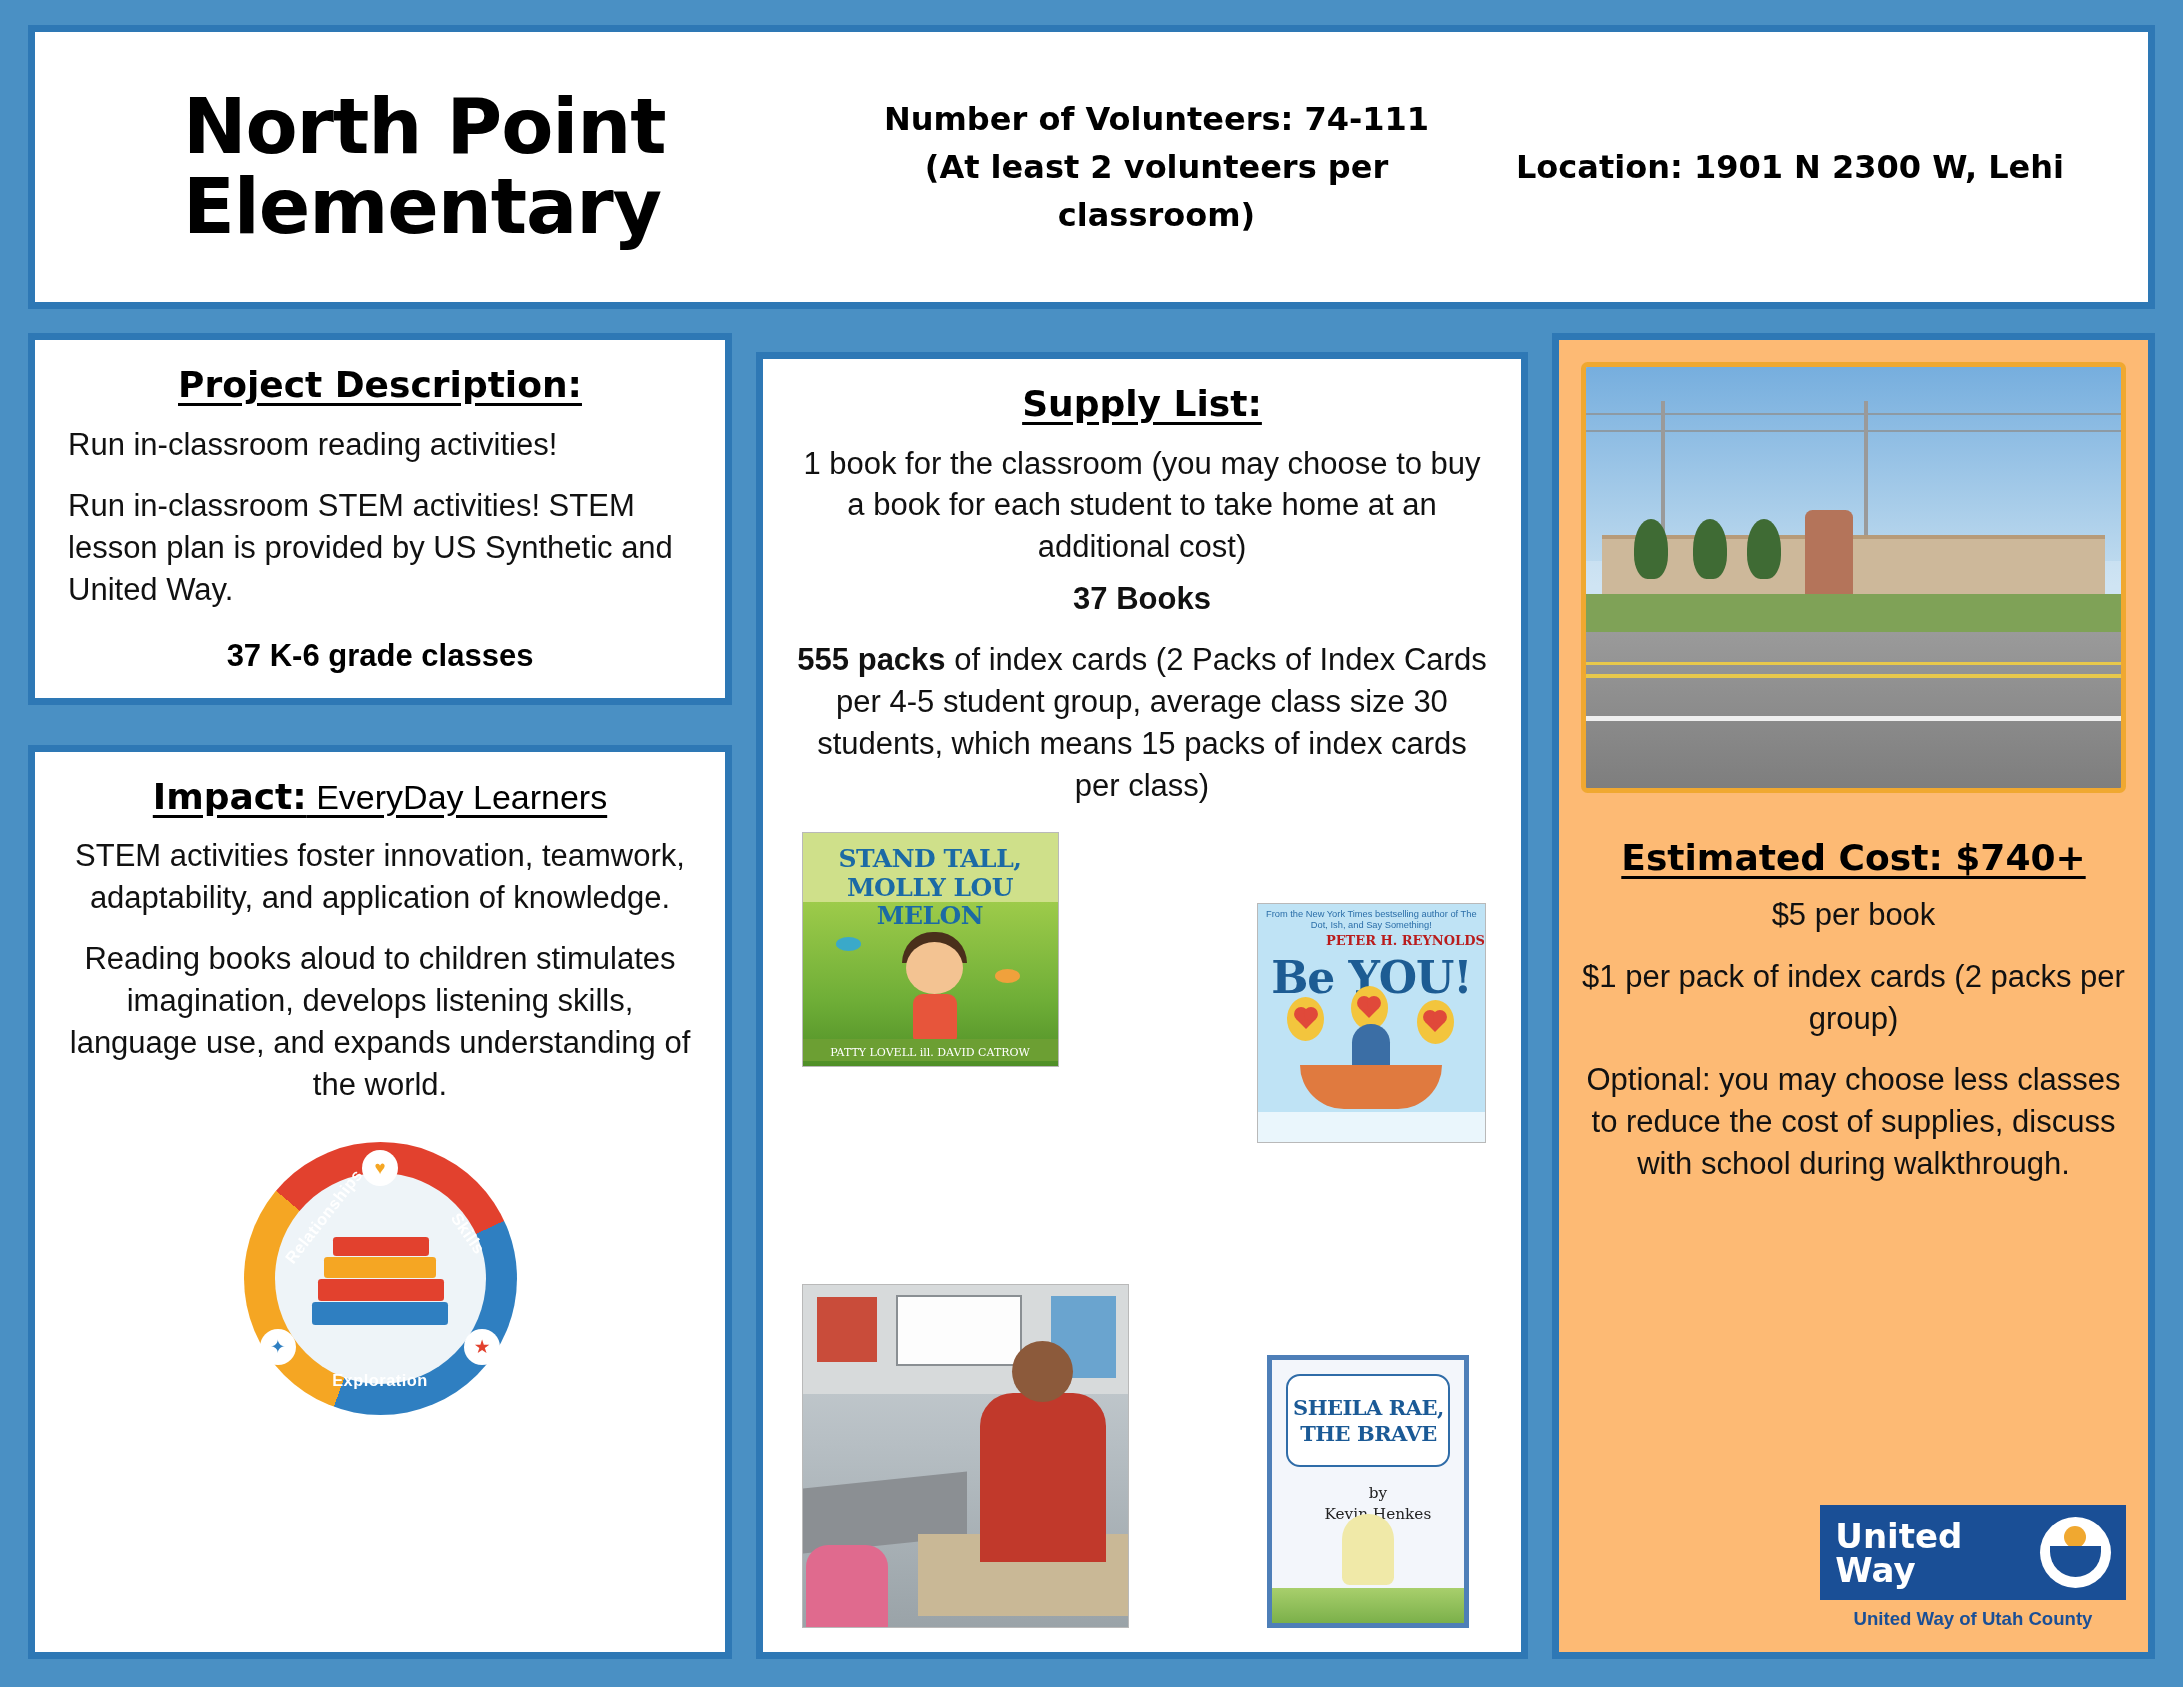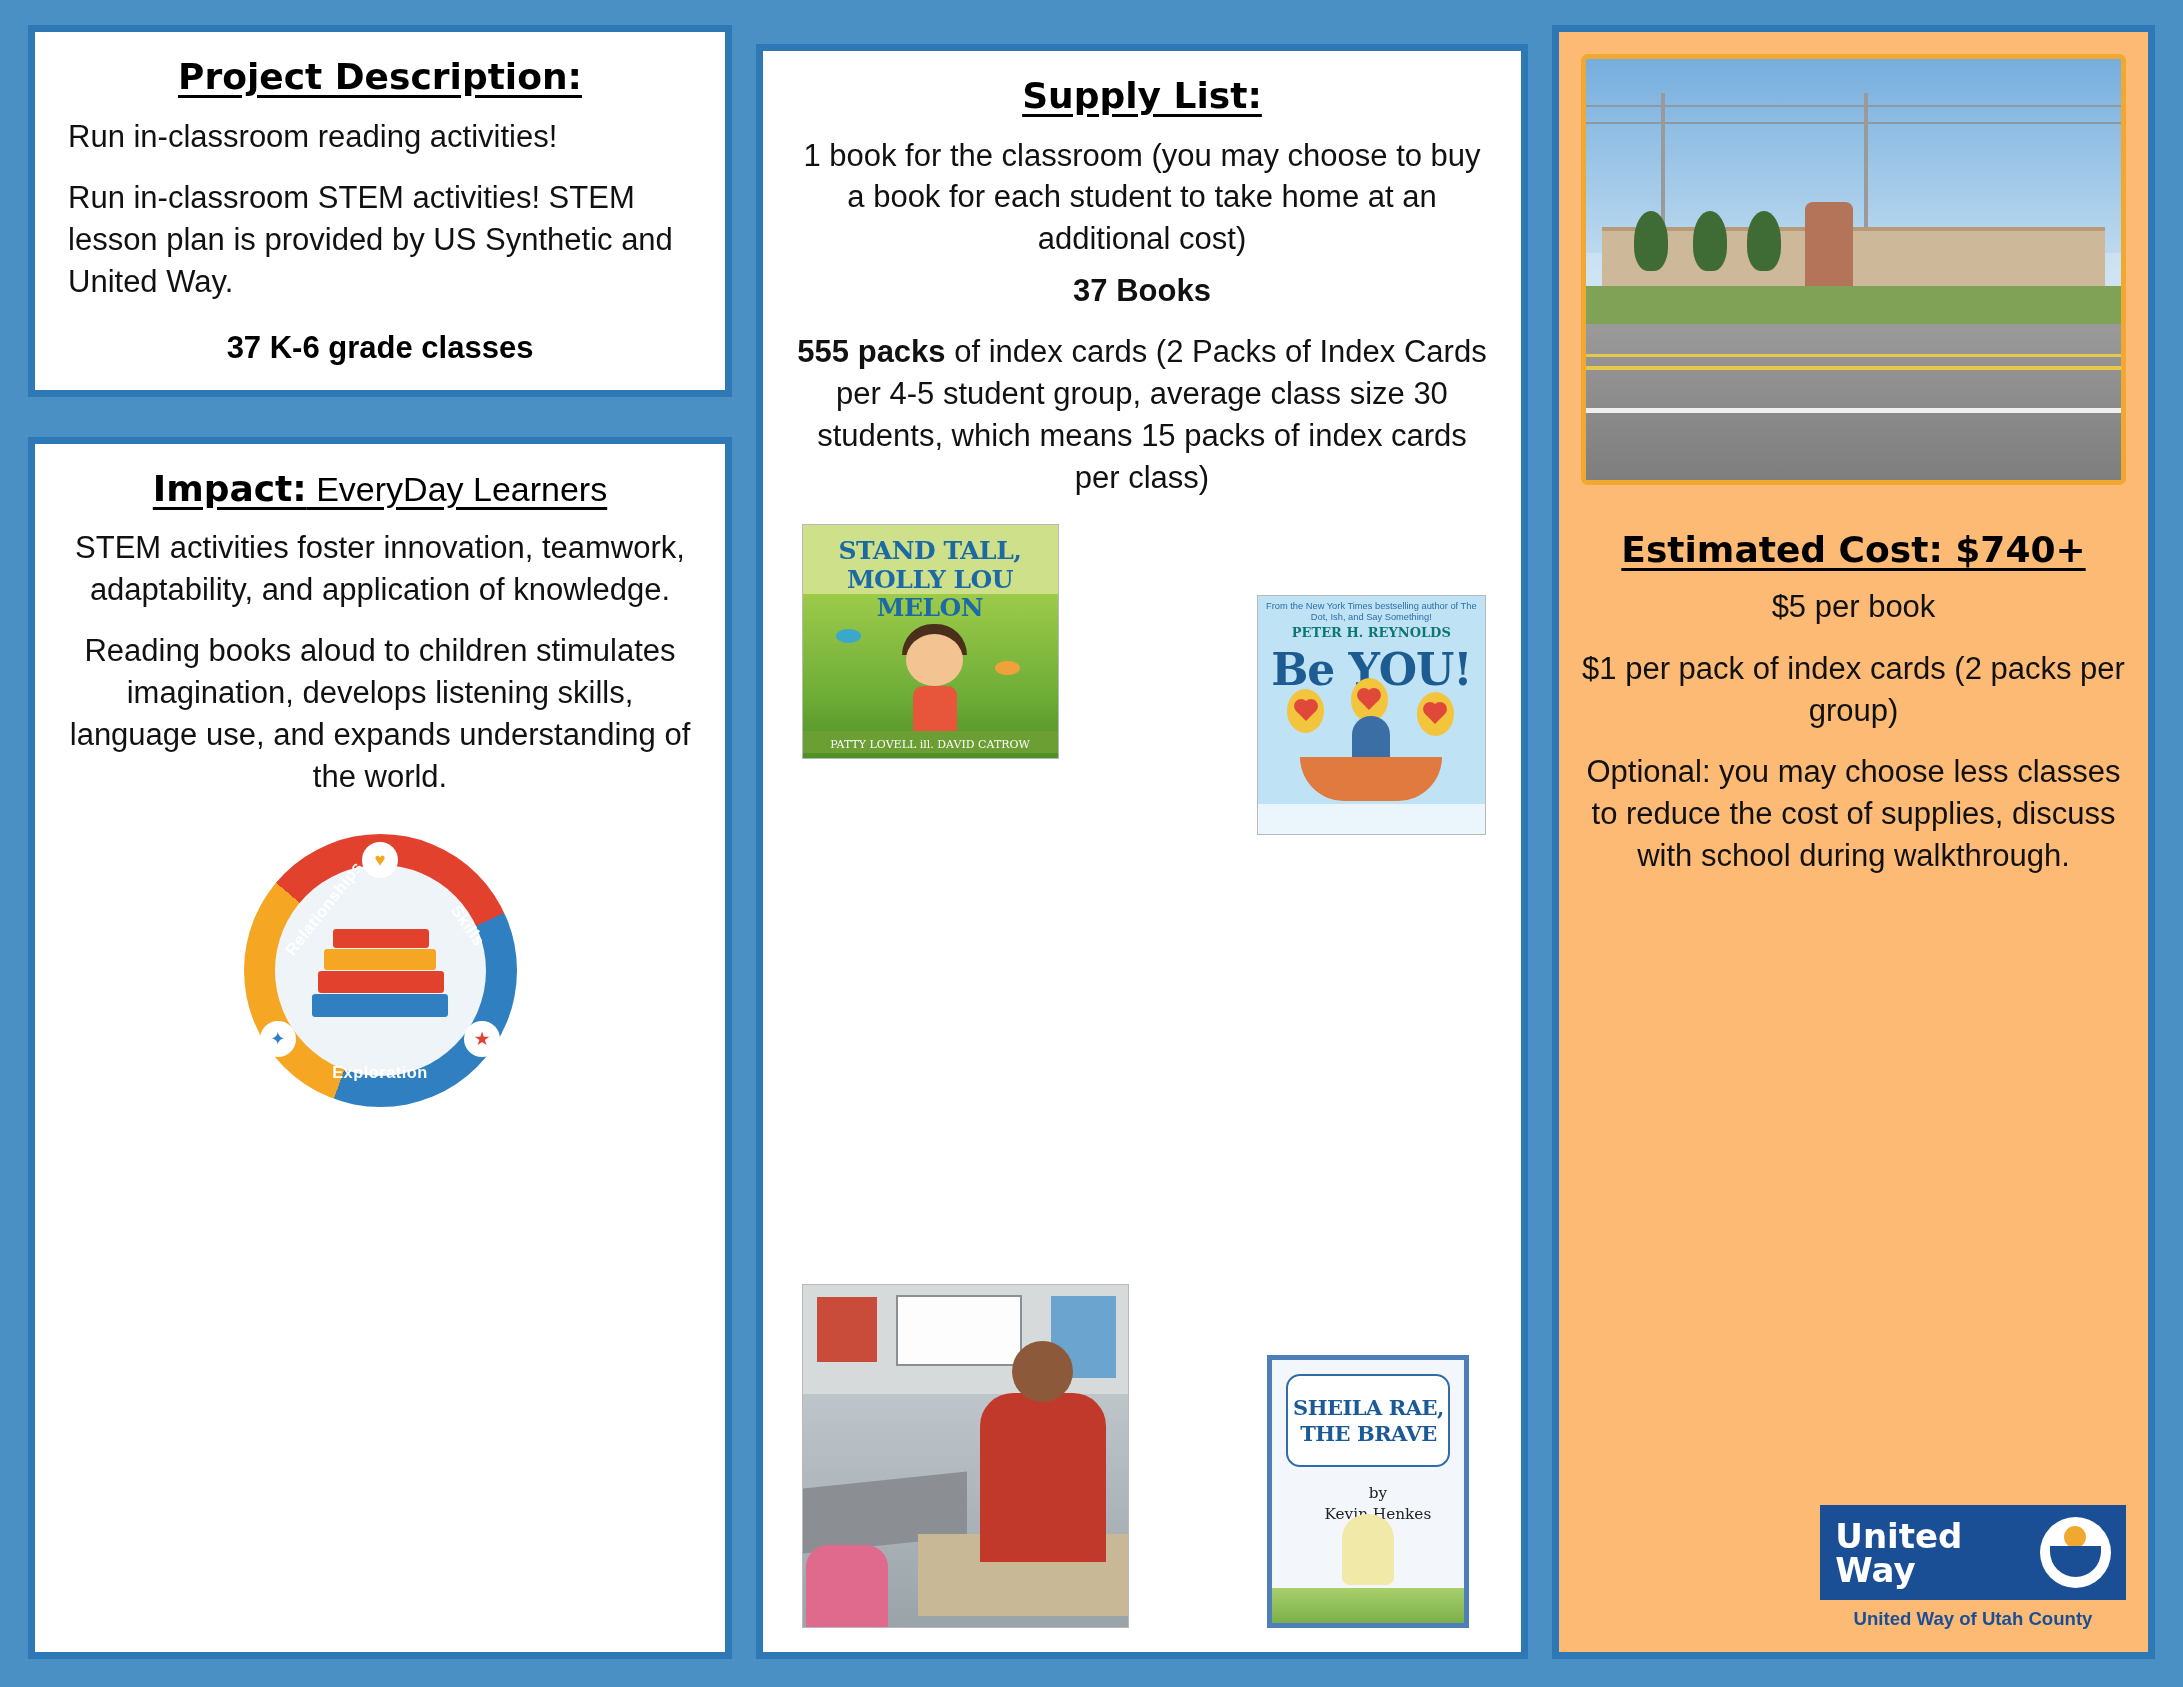--- a/index.html
+++ b/index.html
@@ -214,22 +214,22 @@
   .molly-byline { position: absolute; bottom: 6.5px; left: 0; right: 0; text-align: center;
     font-size: 11px; color: #fff; font-family: "DejaVu Serif", serif; }
   .molly-bug { position: absolute; width: 25px; height: 14px; border-radius: 50%; background: #3aa9c9; }
   .bug1 { top: 104px; left: 33px; }
   .bug2 { top: 136px; right: 38px; background: #f0a13c; }
 
   
   .img-beyou { right: 2.2px; top: 71px; width: 229px; height: 240px; background: #bfe3f5; }
   .beyou-top { position: absolute; top: 5.5px; left: 0; right: 0; text-align: center;
     font-size: 9.3px; color: #2b6ea8; line-height: 1.2; }
-  .beyou-author { position: absolute; top: 29.5px; left: 0; right: 0; text-align: center;
-    font-size: 13px; font-weight: bold; color: #0f766e; font-family: "DejaVu Serif", serif; }
+  .beyou-author { position: absolute; top: 29.5px; left: 0; right: 0; text-align: right;
+    font-size: 13px; font-weight: bold; color: #b91c1c; font-family: "DejaVu Serif", serif; }
   .beyou-title { position: absolute; top: 48px; left: 0; right: 0; text-align: center;
     font-family: "DejaVu Serif", serif; font-weight: bold; font-size: 44px; color: #1d5c93;
     letter-spacing: -1.1px; }
   .beyou-boat { position: absolute; bottom: 33px; left: 50%; transform: translateX(-50%);
     width: 142px; height: 44px; background: #e07a3f; border-radius: 0 0 71px 71px; }
   .beyou-kid { position: absolute; bottom: 71px; left: 50%; transform: translateX(-50%);
     width: 38px; height: 47px; background: #3b6ea5; border-radius: 18.6px 18.6px 5.5px 5.5px; }
   .balloon { position: absolute; width: 37px; height: 44px; border-radius: 50%;
     background: #f3c53d; }
   .b1 { top: 93px; left: 29.5px; }
@@ -361,20 +361,28 @@
     font-weight: bold;
     font-size: 18.6px;
     padding-top: 7.6px;
   }
 </style>
 </head>
 <body>
 
 <div class="page">
 
+  <div class="header">
+    <div class="header-title">North Point Elementary</div>
+    <div class="header-mid">
+      <div>Number of Volunteers: 74-111</div>
+      <div>(At least 2 volunteers per classroom)</div>
+    </div>
+    <div class="header-right">Location: 1901 N 2300 W, Lehi</div>
+  </div>
 
   <div class="body">
 
     <div class="col-left">
 
       <div class="card card-desc">
         <div class="card-title">Project Description:</div>
         <p class="body-text first">Run in-classroom reading activities!</p>
         <p class="body-text left">Run in-classroom STEM activities! STEM lesson plan is provided by US Synthetic and United Way.</p>
         <p class="classes">37 K-6 grade classes</p>

